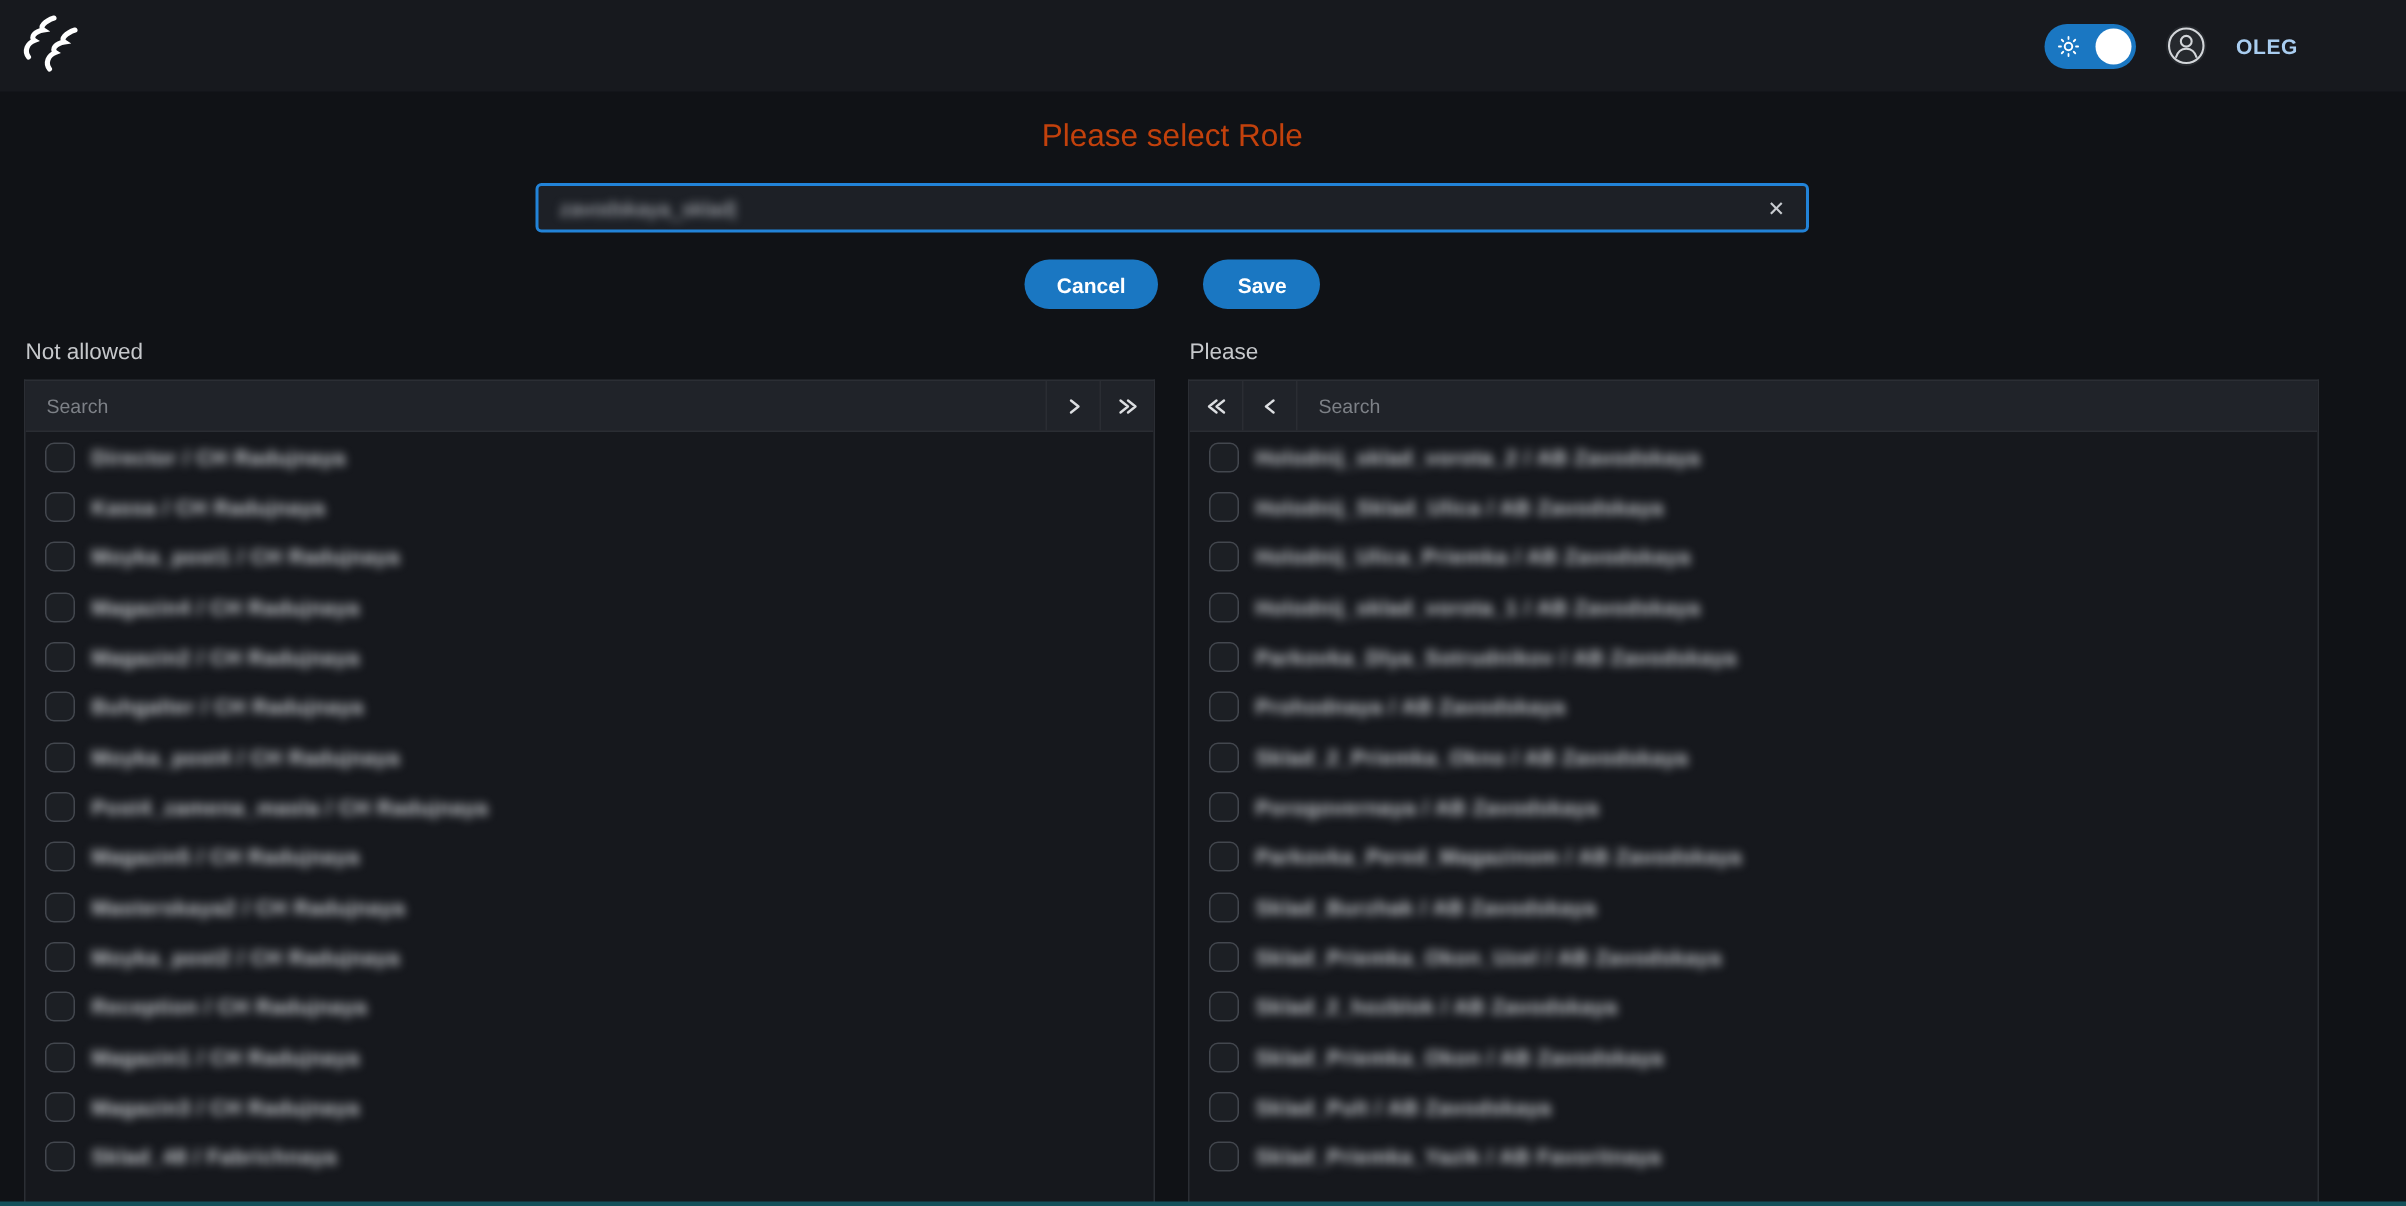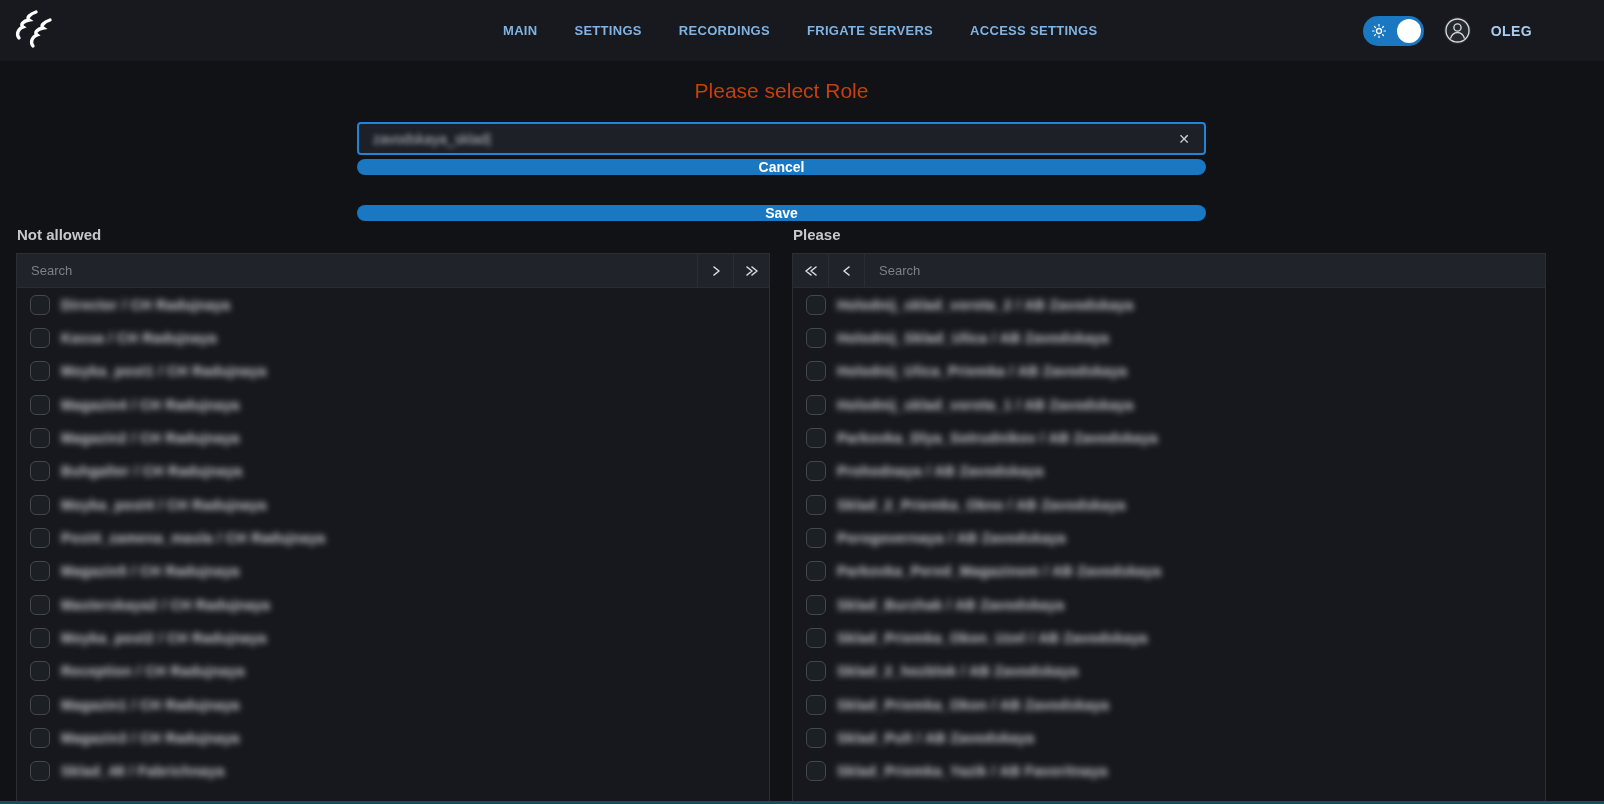--- a/index.html
+++ b/index.html
@@ -57,31 +57,31 @@
   .role-input-value {
     flex:1; padding:0 14px; font-size:14px; color:#b7bac0;
     filter:blur(2.8px); white-space:nowrap; overflow:hidden;
   }
   .clear-btn {
     background:none; border:none; color:#c9ccd1; font-size:14px;
     padding:0 14px; cursor:pointer; line-height:1;
   }
   .btn-row {
     position:absolute; left:357px; top:173px; width:849px; height:33px;
-    display:flex; justify-content:center; gap:30px;flex-direction:column;
+    display:flex; justify-content:center; gap:30px;
   }
   .pill-btn {
     min-width:78px; padding:0 22px; height:33px; border:none; border-radius:17px;
     background:#1a77c2; color:#ffffff; font-size:14px; font-weight:700;
     font-family:"Liberation Sans", sans-serif; cursor:pointer;
   }
 
   
   .panel-title {
-    position:absolute; top:226px; font-size:15px; font-weight:700; color:#c6c8cb;
+    position:absolute; top:226px; font-size:15px; font-weight:400; color:#c6c8cb;
   }
   #title-not-allowed { left:17px; }
   #title-allowed { left:793px; }
 
   .panel {
     position:absolute; top:253px; width:754px; height:551px;
     border:1px solid #2b2e34; border-bottom:none;
     background:#16181d; overflow:hidden;
   }
   #panel-not-allowed { left:16px; }
@@ -124,27 +124,20 @@
 </style>
 </head>
 <body>
 
 <header class="navbar">
   <svg class="logo" viewBox="0 0 46 46">
     <path d="M24 5 C18 7 14 11 17 13 C11 14 8 18 11 20 C6 22 4 27 7 31" stroke="#ffffff" stroke-width="3.4" fill="none" stroke-linecap="round"></path>
     <path d="M38 13 C32 15 28 19 31 21 C25 22 22 26 25 28 C20 30 18 35 21 39" stroke="#ffffff" stroke-width="3.4" fill="none" stroke-linecap="round"></path>
   </svg>
 
-  <nav class="nav-links">
-    <a class="nav-link">MAIN</a>
-    <a class="nav-link">SETTINGS</a>
-    <a class="nav-link">RECORDINGS</a>
-    <a class="nav-link">FRIGATE SERVERS</a>
-    <a class="nav-link">ACCESS SETTINGS</a>
-  </nav>
 
   <div class="nav-right">
     <button class="theme-toggle">
       <svg class="sun" width="14" height="14" viewBox="0 0 14 14">
         <circle cx="7" cy="7" r="2.5" fill="none" stroke="#ffffff" stroke-width="1.3"></circle>
         <g stroke="#ffffff" stroke-width="1.2" stroke-linecap="round">
           <line x1="7" y1="0.6" x2="7" y2="2"></line>
             <line x1="7" y1="12" x2="7" y2="13.4"></line>
           <line x1="0.6" y1="7" x2="2" y2="7"></line>
             <line x1="12" y1="7" x2="13.4" y2="7"></line>

